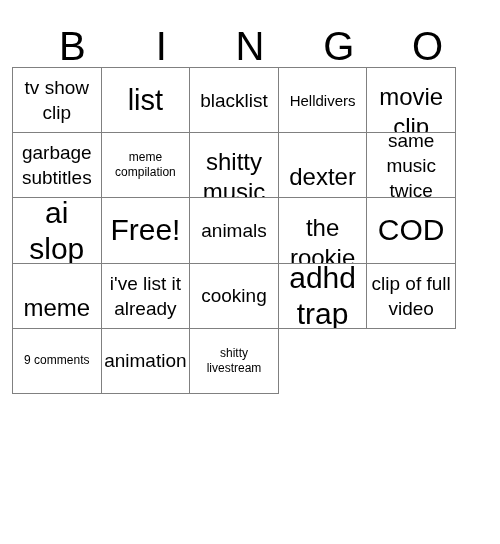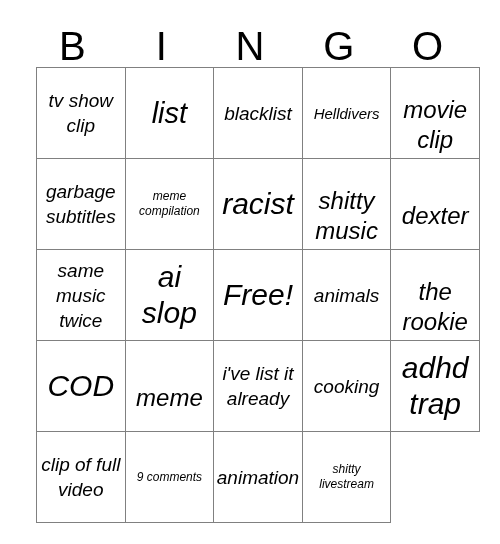--- a/index.html
+++ b/index.html
@@ -37,31 +37,30 @@
     font-size: 40px;
     line-height: 42px;
     font-weight: 400;
     letter-spacing: 0px;
     color: #000000;
     user-select: none;
   }
   
   #grid {
     position: absolute;
-    left: 36px;
+    left: 12px;
     top: 67px;
     width: 444px;
-    height: 456px;
+    height: 327px;
     box-sizing: border-box;
     border-top: 1px solid #808080;
     border-left: 1px solid #808080;
     display: grid;
     grid-template-columns: repeat(5, 1fr);
     grid-template-rows: repeat(5, 1fr);
-    font-style: italic;
   }
   .cell {
     box-sizing: border-box;
     border-right: 1px solid #808080;
     border-bottom: 1px solid #808080;
     display: flex;
     align-items: center;
     justify-content: center;
     text-align: center;
     padding: 1px 2px;
@@ -113,23 +112,20 @@
     <div class="cell fs-l">
         <span class="cell-text">movie clip</span>
       </div>
 
     <div class="cell fs-m">
         <span class="cell-text">garbage subtitles</span>
       </div>
     <div class="cell fs-xs">
         <span class="cell-text">meme compilation</span>
       </div>
-    <div class="cell fs-xl">
-        <span class="cell-text">racist</span>
-      </div>
     <div class="cell fs-l">
         <span class="cell-text">shitty music</span>
       </div>
     <div class="cell fs-l">
         <span class="cell-text">dexter</span>
       </div>
 
     <div class="cell fs-m">
         <span class="cell-text">same music twice</span>
       </div>

